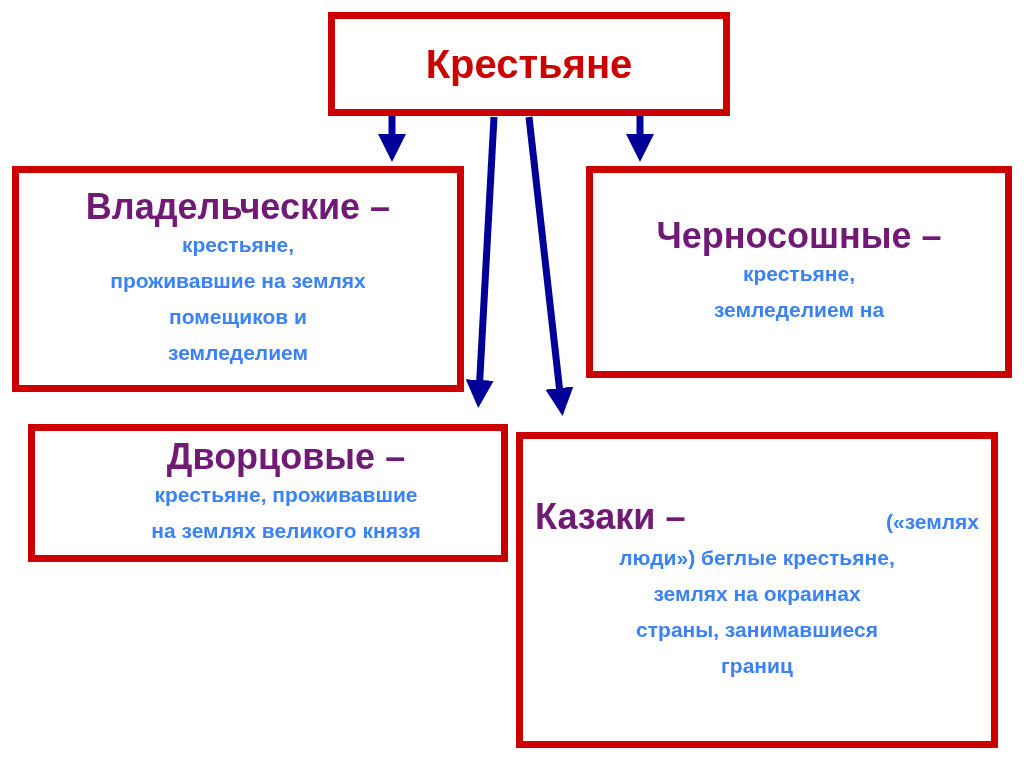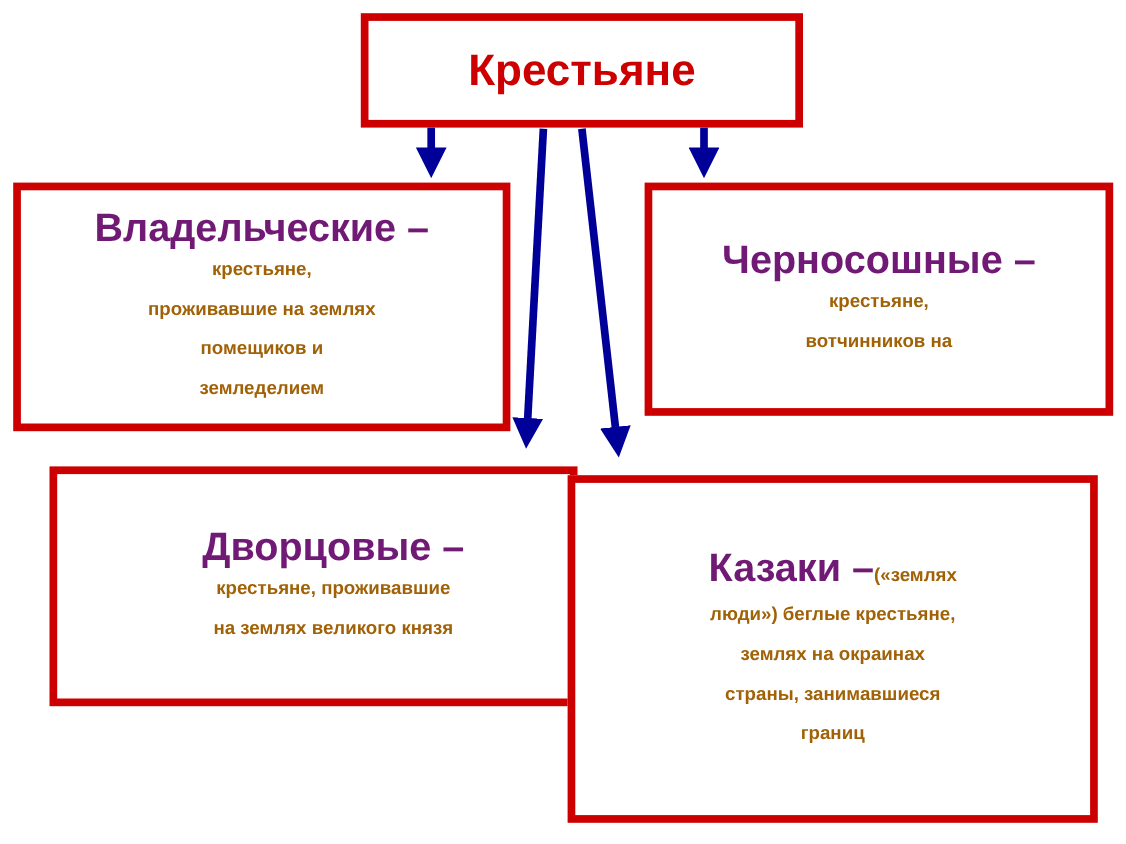--- a/index.html
+++ b/index.html
@@ -2,21 +2,21 @@
 <html><head>
   <meta charset="utf-8">
   <style>
     html, body { margin:0; padding:0; }
     body { width:1024px; height:767px; background:#ffffff; position:relative; overflow:hidden;
            font-family:"Liberation Sans", sans-serif; }
     .box { position:absolute; box-sizing:border-box; border:7px solid #cc0000; background:#fff;
            display:flex; flex-direction:column; align-items:center; justify-content:center; text-align:center; }
     .title-box { color:#cc0000; font-weight:bold; font-size:40px; }
     .head { color:#701a75; font-weight:bold; font-size:36px; line-height:40px; }
-    .body { color:#a16207; font-weight:bold; font-size:17px; line-height:36px; }
+    .body { color:#3b82f6; font-weight:bold; font-size:21px; line-height:36px; }
     svg.arrows { position:absolute; left:0; top:0; }
   </style>
 </head>
 <body>
 
 <svg class="arrows" width="1024" height="767">
   <defs>
     <marker id="ah" markerWidth="4" markerHeight="4" refX="2" refY="2" orient="auto" markerUnits="strokeWidth">
       <path d="M0,0 L4,2 L0,4 z" fill="#000099"></path>
     </marker>
@@ -35,31 +35,31 @@
   <span class="head">Владельческие –</span>
   <span class="body">крестьяне,</span>
   <span class="body">проживавшие на землях</span>
   <span class="body">помещиков и</span>
   <span class="body">земледелием</span>
 </div>
 
 <div class="box" style="left:586px; top:166px; width:426px; height:212px;">
   <span class="head">Черносошные –</span>
   <span class="body">крестьяне,</span>
-  <span class="body">вотчинников на</span>
+  <span class="body">земледелием на</span>
 </div>
 
-<div class="box" style="left:45px; top:424px; width:480px; height:218px;padding-left:36px;">
+<div class="box" style="left:28px; top:424px; width:480px; height:138px;padding-left:36px;">
   <span class="head">Дворцовые –</span>
   <span class="body">крестьяне, проживавшие</span>
   <span class="body">на землях великого князя</span>
 </div>
 
 <div class="box" style="left:516px; top:432px; width:482px; height:316px;">
-  <div style="width:100%; display:flex; justify-content:center; align-items:baseline; padding:0 12px; box-sizing:border-box;">
+  <div style="width:100%; display:flex; justify-content:space-between; align-items:baseline; padding:0 12px; box-sizing:border-box;">
     <span class="head">Казаки –</span>
     <span class="body">(«землях</span>
   </div>
   <span class="body">люди») беглые крестьяне,</span>
   <span class="body">землях на окраинах</span>
   <span class="body">страны, занимавшиеся</span>
   <span class="body">границ</span>
 </div>
 
 </body></html>

